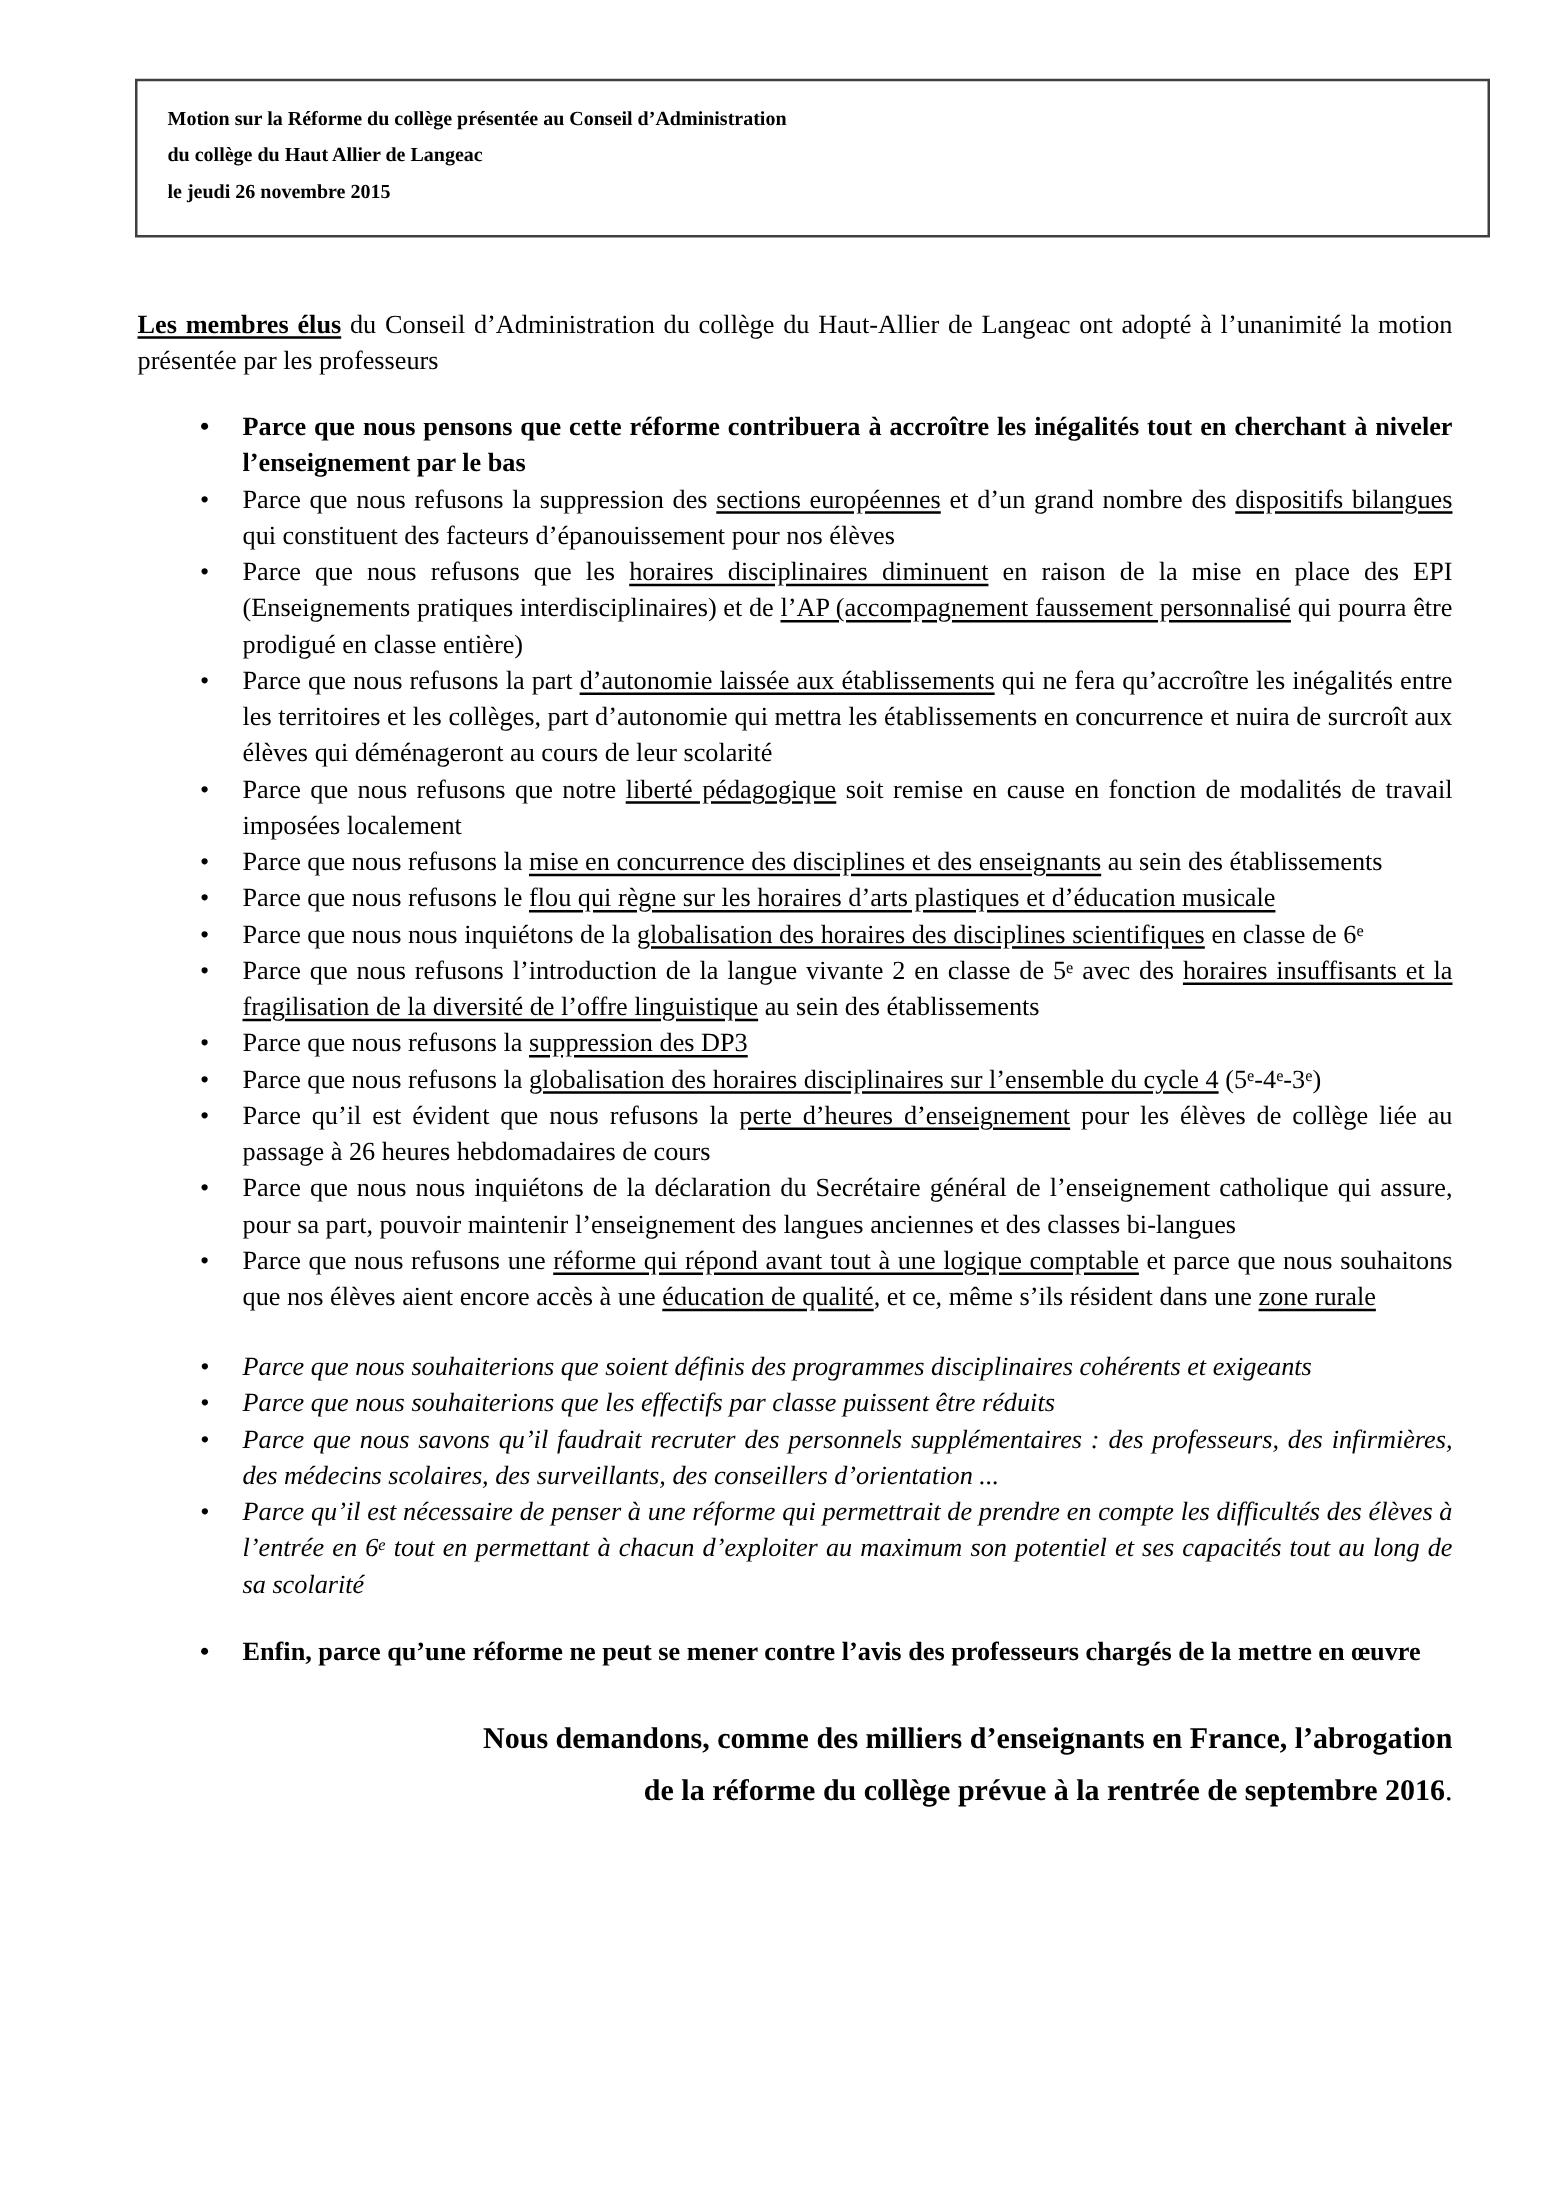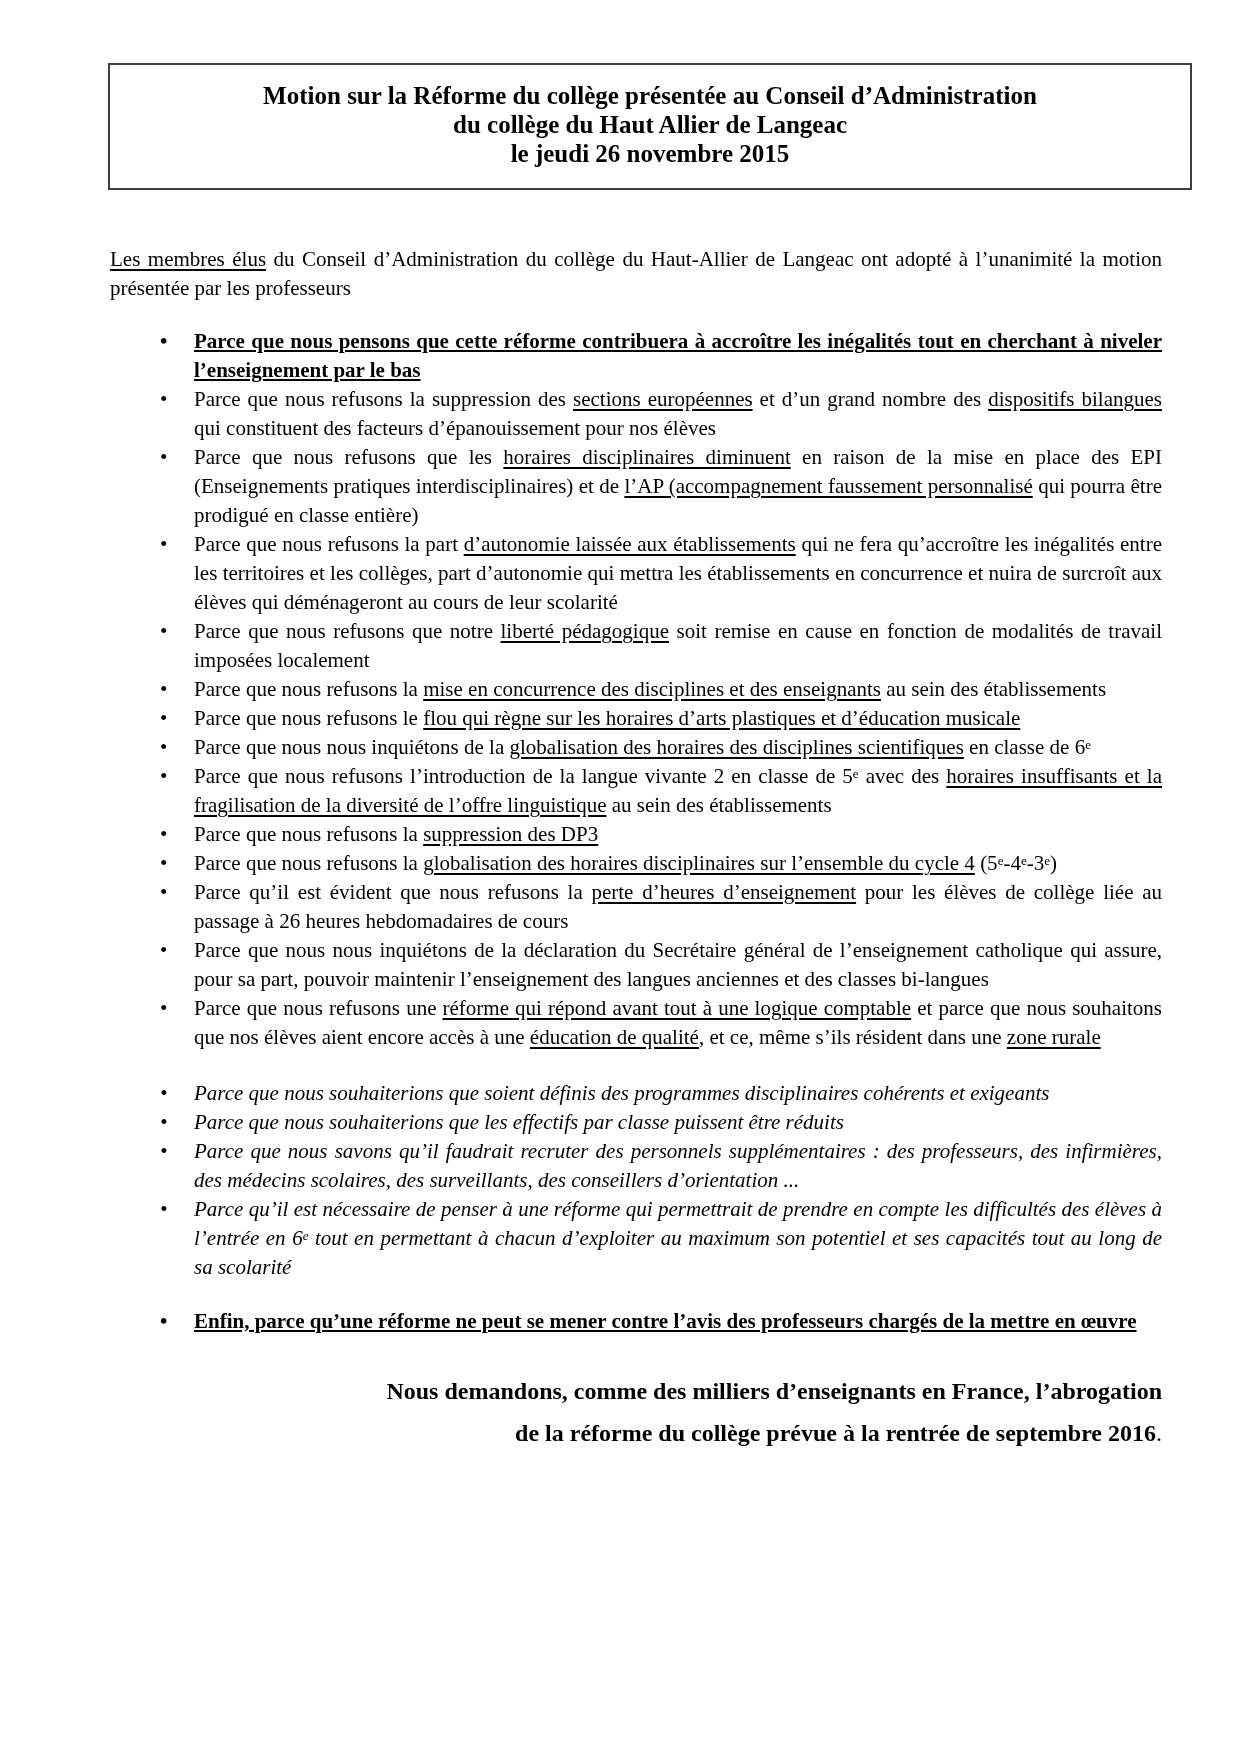--- a/index.html
+++ b/index.html
@@ -14,34 +14,33 @@
   .page {
     width: 1240px;
     height: 1753px;
     padding: 63px 78px 0 110px;
   }
   .header-box {
     width: 1084px;
     margin-left: -2px;
     border: 2px solid #3f3f3f;
     padding: 16px 24px 20px;
-    text-align: center;
     font-weight: bold;
-    font-size: 25px;
+    font-size: 16px;
     line-height: 29px;
   }
   .intro {
     margin-top: 55px;
     width: 1052px;
     font-size: 21px;
     line-height: 29px;
     text-align: justify;
   }
   .intro .lead {
-    font-weight: normal;
+    font-weight: bold;
     text-decoration: underline;
     text-underline-offset: 3px;
   }
   ul.bullets {
     list-style: none;
     width: 1052px;
     padding-left: 84px;
     font-size: 21px;
     line-height: 29px;
   }
@@ -51,21 +50,21 @@
   ul.bullets li {
     position: relative;
     text-align: justify;
   }
   ul.bullets li::before {
     content: "\2022";
     position: absolute;
     left: -34px;
     top: 0;
   }
-  li.bold { font-weight: bold; text-decoration: underline; }
+  li.bold { font-weight: bold; }
   li.italic { font-style: italic; }
   .u {
     text-decoration: underline;
     text-underline-offset: 3px;
   }
   sup {
     font-size: 0.62em;
     line-height: 0;
     position: relative;
     top: -0.42em;

